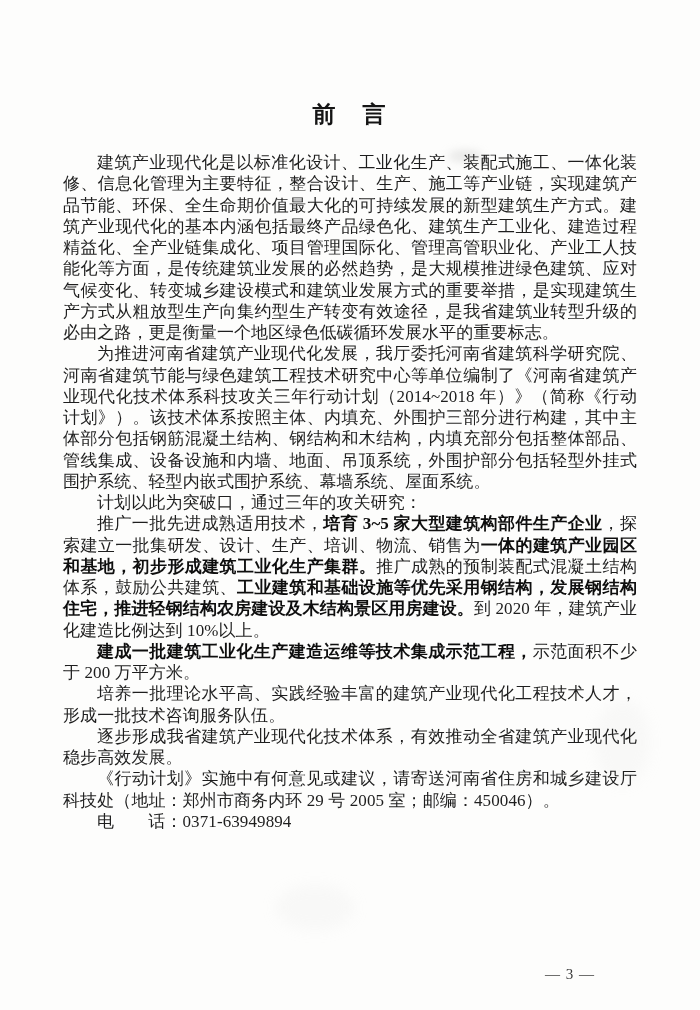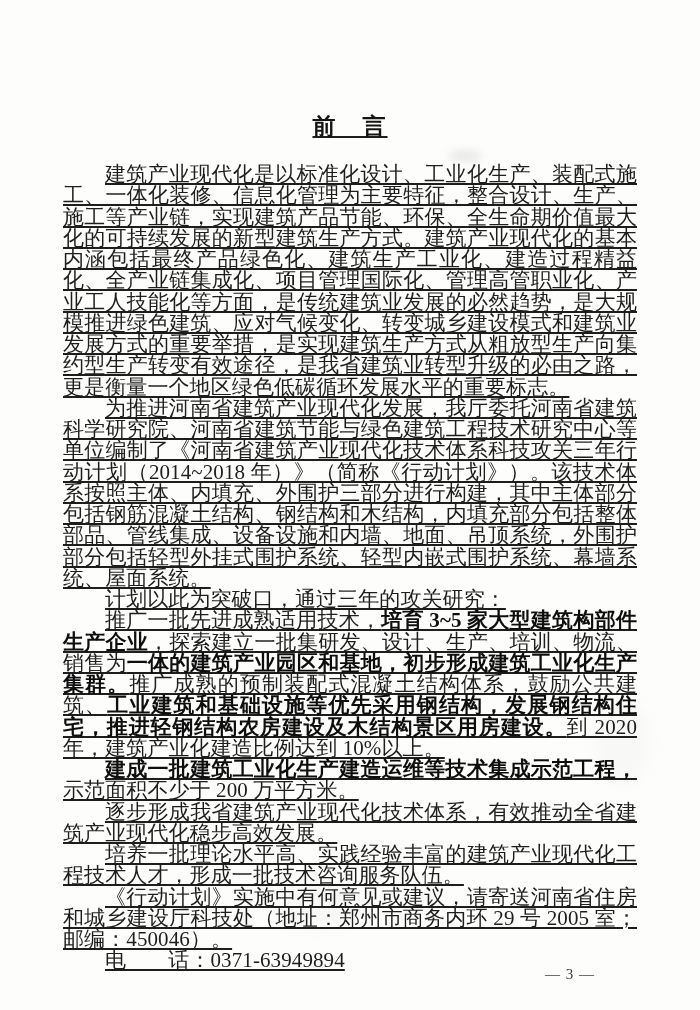--- a/index.html
+++ b/index.html
@@ -12,36 +12,35 @@
     width: 700px;
     height: 1010px;
     background: #fdfdfc;
     overflow: hidden;
     font-family: "Liberation Serif", "DejaVu Serif", serif;
     color: #1e1e1e;
   }
   .content {
     position: absolute;
     left: 63px;
-    top: 112px;
+    top: 100px;
     width: 574px;
-    text-decoration: underline;
   }
   .doc-title {
     margin: 0 0 22px 0;
     font-size: 23px;
     line-height: 30px;
     font-weight: 700;
     text-align: center;
     letter-spacing: 2px;
     color: #141414;
   }
   .para {
     margin: 0;
-    font-size: 21px;
+    font-size: 17px;
     line-height: 21.25px;
     text-align: justify;
     text-indent: 2em;
     letter-spacing: 0.1px;
   }
   .run { font-weight: 400; }
   .run.bold { font-weight: 700; color: #0e0e0e; }
   .page-number {
     position: absolute;
     left: 520px;
@@ -83,21 +82,21 @@
   <div class="smudge smudge-3"></div>
 
   <div class="content">
     <h1 class="doc-title">前　言</h1>
     <div id="paragraphs">
         <p class="para"><span class="run">建筑产业现代化是以标准化设计、工业化生产、装配式施工、一体化装修、信息化管理为主要特征，整合设计、生产、施工等产业链，实现建筑产品节能、环保、全生命期价值最大化的可持续发展的新型建筑生产方式。建筑产业现代化的基本内涵包括最终产品绿色化、建筑生产工业化、建造过程精益化、全产业链集成化、项目管理国际化、管理高管职业化、产业工人技能化等方面，是传统建筑业发展的必然趋势，是大规模推进绿色建筑、应对气候变化、转变城乡建设模式和建筑业发展方式的重要举措，是实现建筑生产方式从粗放型生产向集约型生产转变有效途径，是我省建筑业转型升级的必由之路，更是衡量一个地区绿色低碳循环发展水平的重要标志。</span></p>
         <p class="para"><span class="run">为推进河南省建筑产业现代化发展，我厅委托河南省建筑科学研究院、河南省建筑节能与绿色建筑工程技术研究中心等单位编制了《河南省建筑产业现代化技术体系科技攻关三年行动计划（2014~2018 年）》（简称《行动计划》）。该技术体系按照主体、内填充、外围护三部分进行构建，其中主体部分包括钢筋混凝土结构、钢结构和木结构，内填充部分包括整体部品、管线集成、设备设施和内墙、地面、吊顶系统，外围护部分包括轻型外挂式围护系统、轻型内嵌式围护系统、幕墙系统、屋面系统。</span></p>
         <p class="para"><span class="run">计划以此为突破口，通过三年的攻关研究：</span></p>
         <p class="para"><span class="run">推广一批先进成熟适用技术，</span><span class="run bold">培育 3~5 家大型建筑构部件生产企业</span><span class="run">，探索建立一批集研发、设计、生产、培训、物流、销售为</span><span class="run bold">一体的建筑产业园区和基地，初步形成建筑工业化生产集群。</span><span class="run">推广成熟的预制装配式混凝土结构体系，鼓励公共建筑、</span><span class="run bold">工业建筑和基础设施等优先采用钢结构，发展钢结构住宅，推进轻钢结构农房建设及木结构景区用房建设。</span><span class="run">到 2020 年，建筑产业化建造比例达到 10%以上。</span></p>
         <p class="para"><span class="run bold">建成一批建筑工业化生产建造运维等技术集成示范工程，</span><span class="run">示范面积不少于 200 万平方米。</span></p>
+        <p class="para"><span class="run">培养一批理论水平高、实践经验丰富的建筑产业现代化工程技术人才，形成一批技术咨询服务队伍。</span></p>
         <p class="para"><span class="run">逐步形成我省建筑产业现代化技术体系，有效推动全省建筑产业现代化稳步高效发展。</span></p>
-        <p class="para"><span class="run">培养一批理论水平高、实践经验丰富的建筑产业现代化工程技术人才，形成一批技术咨询服务队伍。</span></p>
         <p class="para"><span class="run">《行动计划》实施中有何意见或建议，请寄送河南省住房和城乡建设厅科技处（地址：郑州市商务内环 29 号 2005 室；邮编：450046）。</span></p>
         <p class="para"><span class="run">电　　话：0371-63949894</span></p>
       </div>
   </div>
 
   <div class="page-number">— 3 —</div>
 </div>
 
 </body></html>

